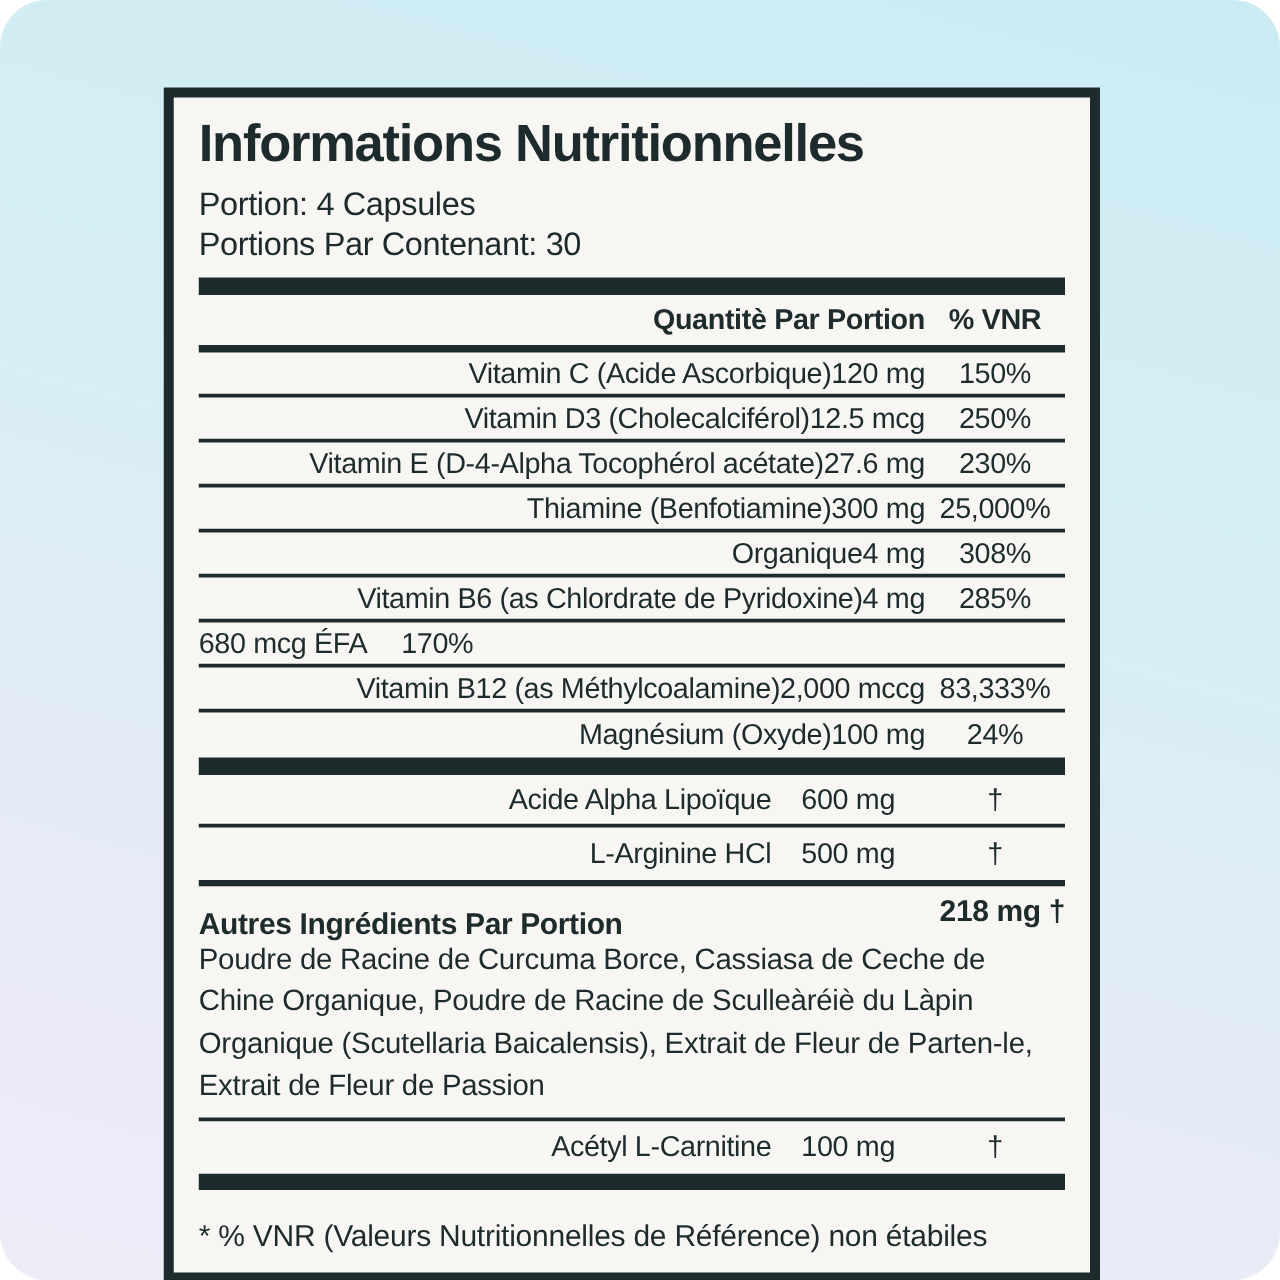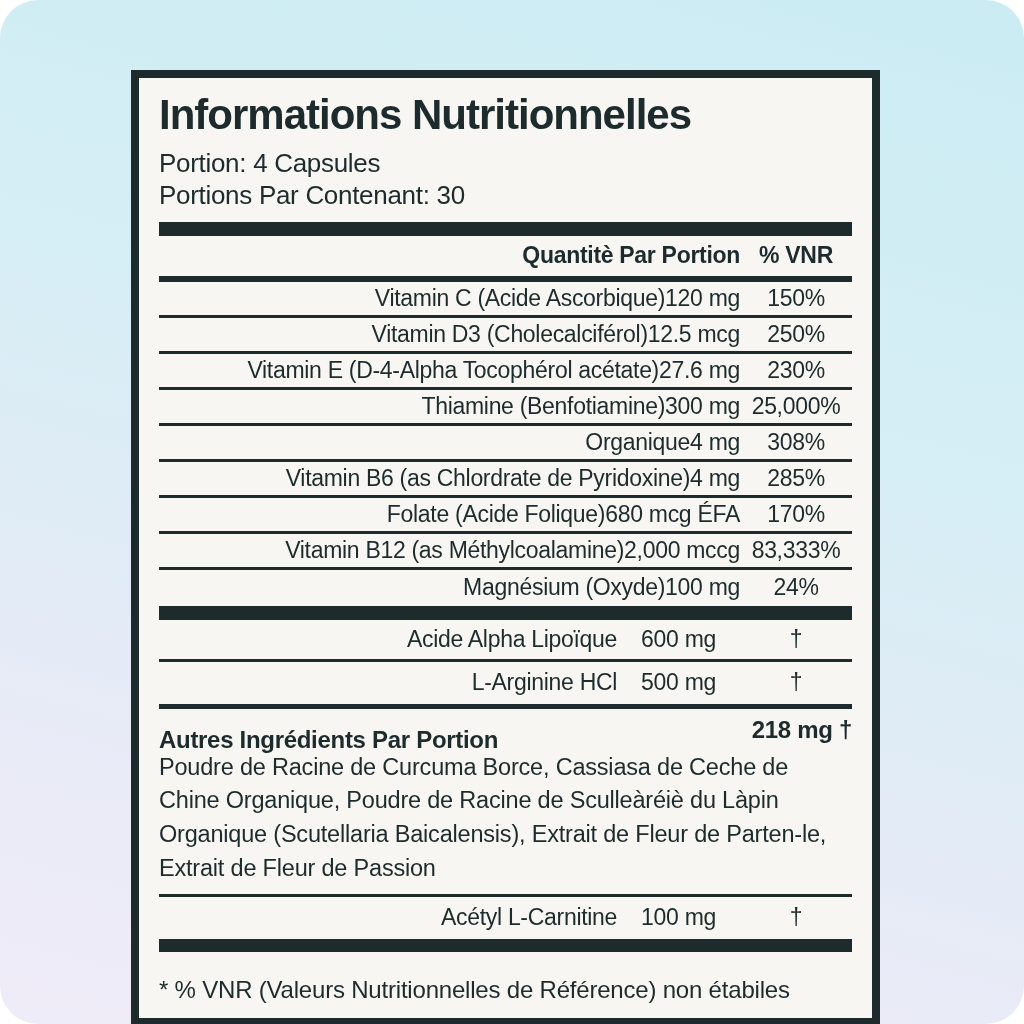--- a/index.html
+++ b/index.html
@@ -145,21 +145,20 @@
     <span class="name">Organique</span>
     <span class="amt">4 mg</span>
     <span class="dv">308%</span>
   </div>
   <div class="row sep">
     <span class="name">Vitamin B6 (as Chlordrate de Pyridoxine)</span>
     <span class="amt">4 mg</span>
     <span class="dv">285%</span>
   </div>
   <div class="row sep">
-    <span class="name">Folate (Acide Folique)</span>
     <span class="amt">680 mcg ÉFA</span>
     <span class="dv">170%</span>
   </div>
   <div class="row sep">
     <span class="name">Vitamin B12 (as Méthylcoalamine)</span>
     <span class="amt">2,000 mccg</span>
     <span class="dv">83,333%</span>
   </div>
   <div class="row">
     <span class="name">Magnésium (Oxyde)</span>

